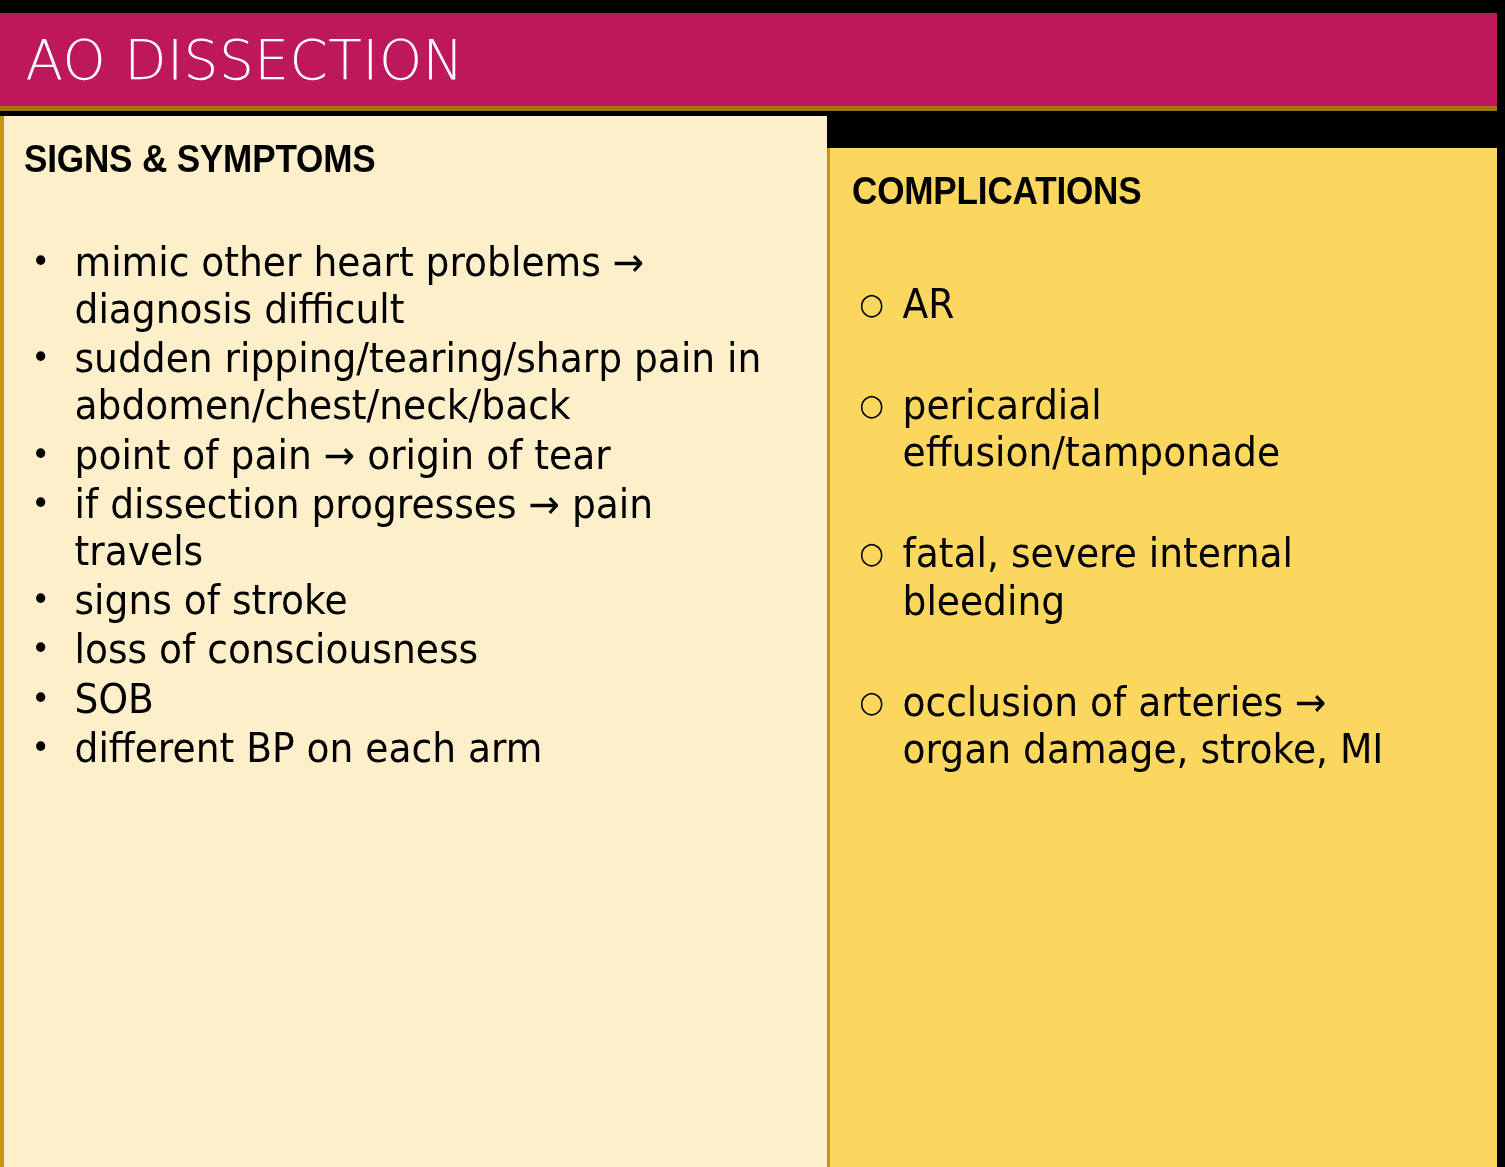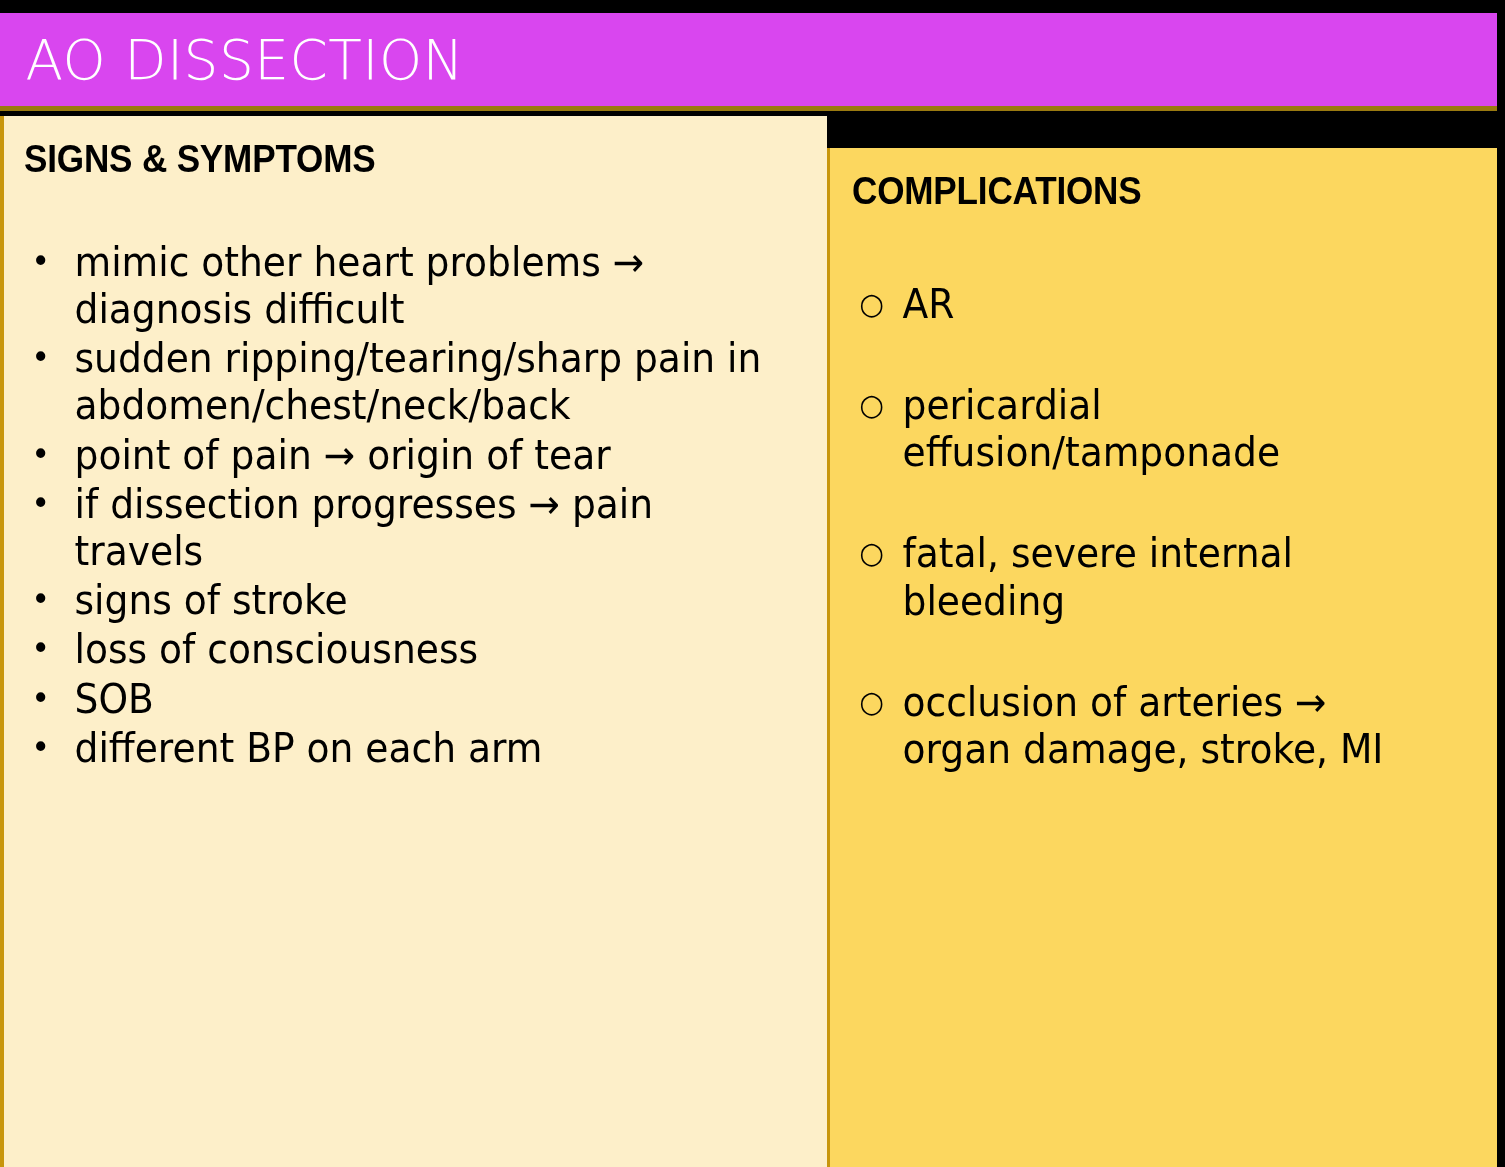--- a/index.html
+++ b/index.html
@@ -23,21 +23,21 @@
     box-sizing: border-box;
   }
 
   
   #title-bar {
     position: absolute;
     left: 0px;
     top: 13px;
     width: 1497px;
     height: 98px;
-    background: #d946ef;
+    background: #be185d;
     box-sizing: border-box;
     border-bottom: 5px solid #9A7A10;
     display: flex;
     align-items: center;
   }
   #title-text {
     color: #FFFFFF;
     font-family: "DejaVu Sans", sans-serif;
     font-size: 56px;
     font-weight: 300;

